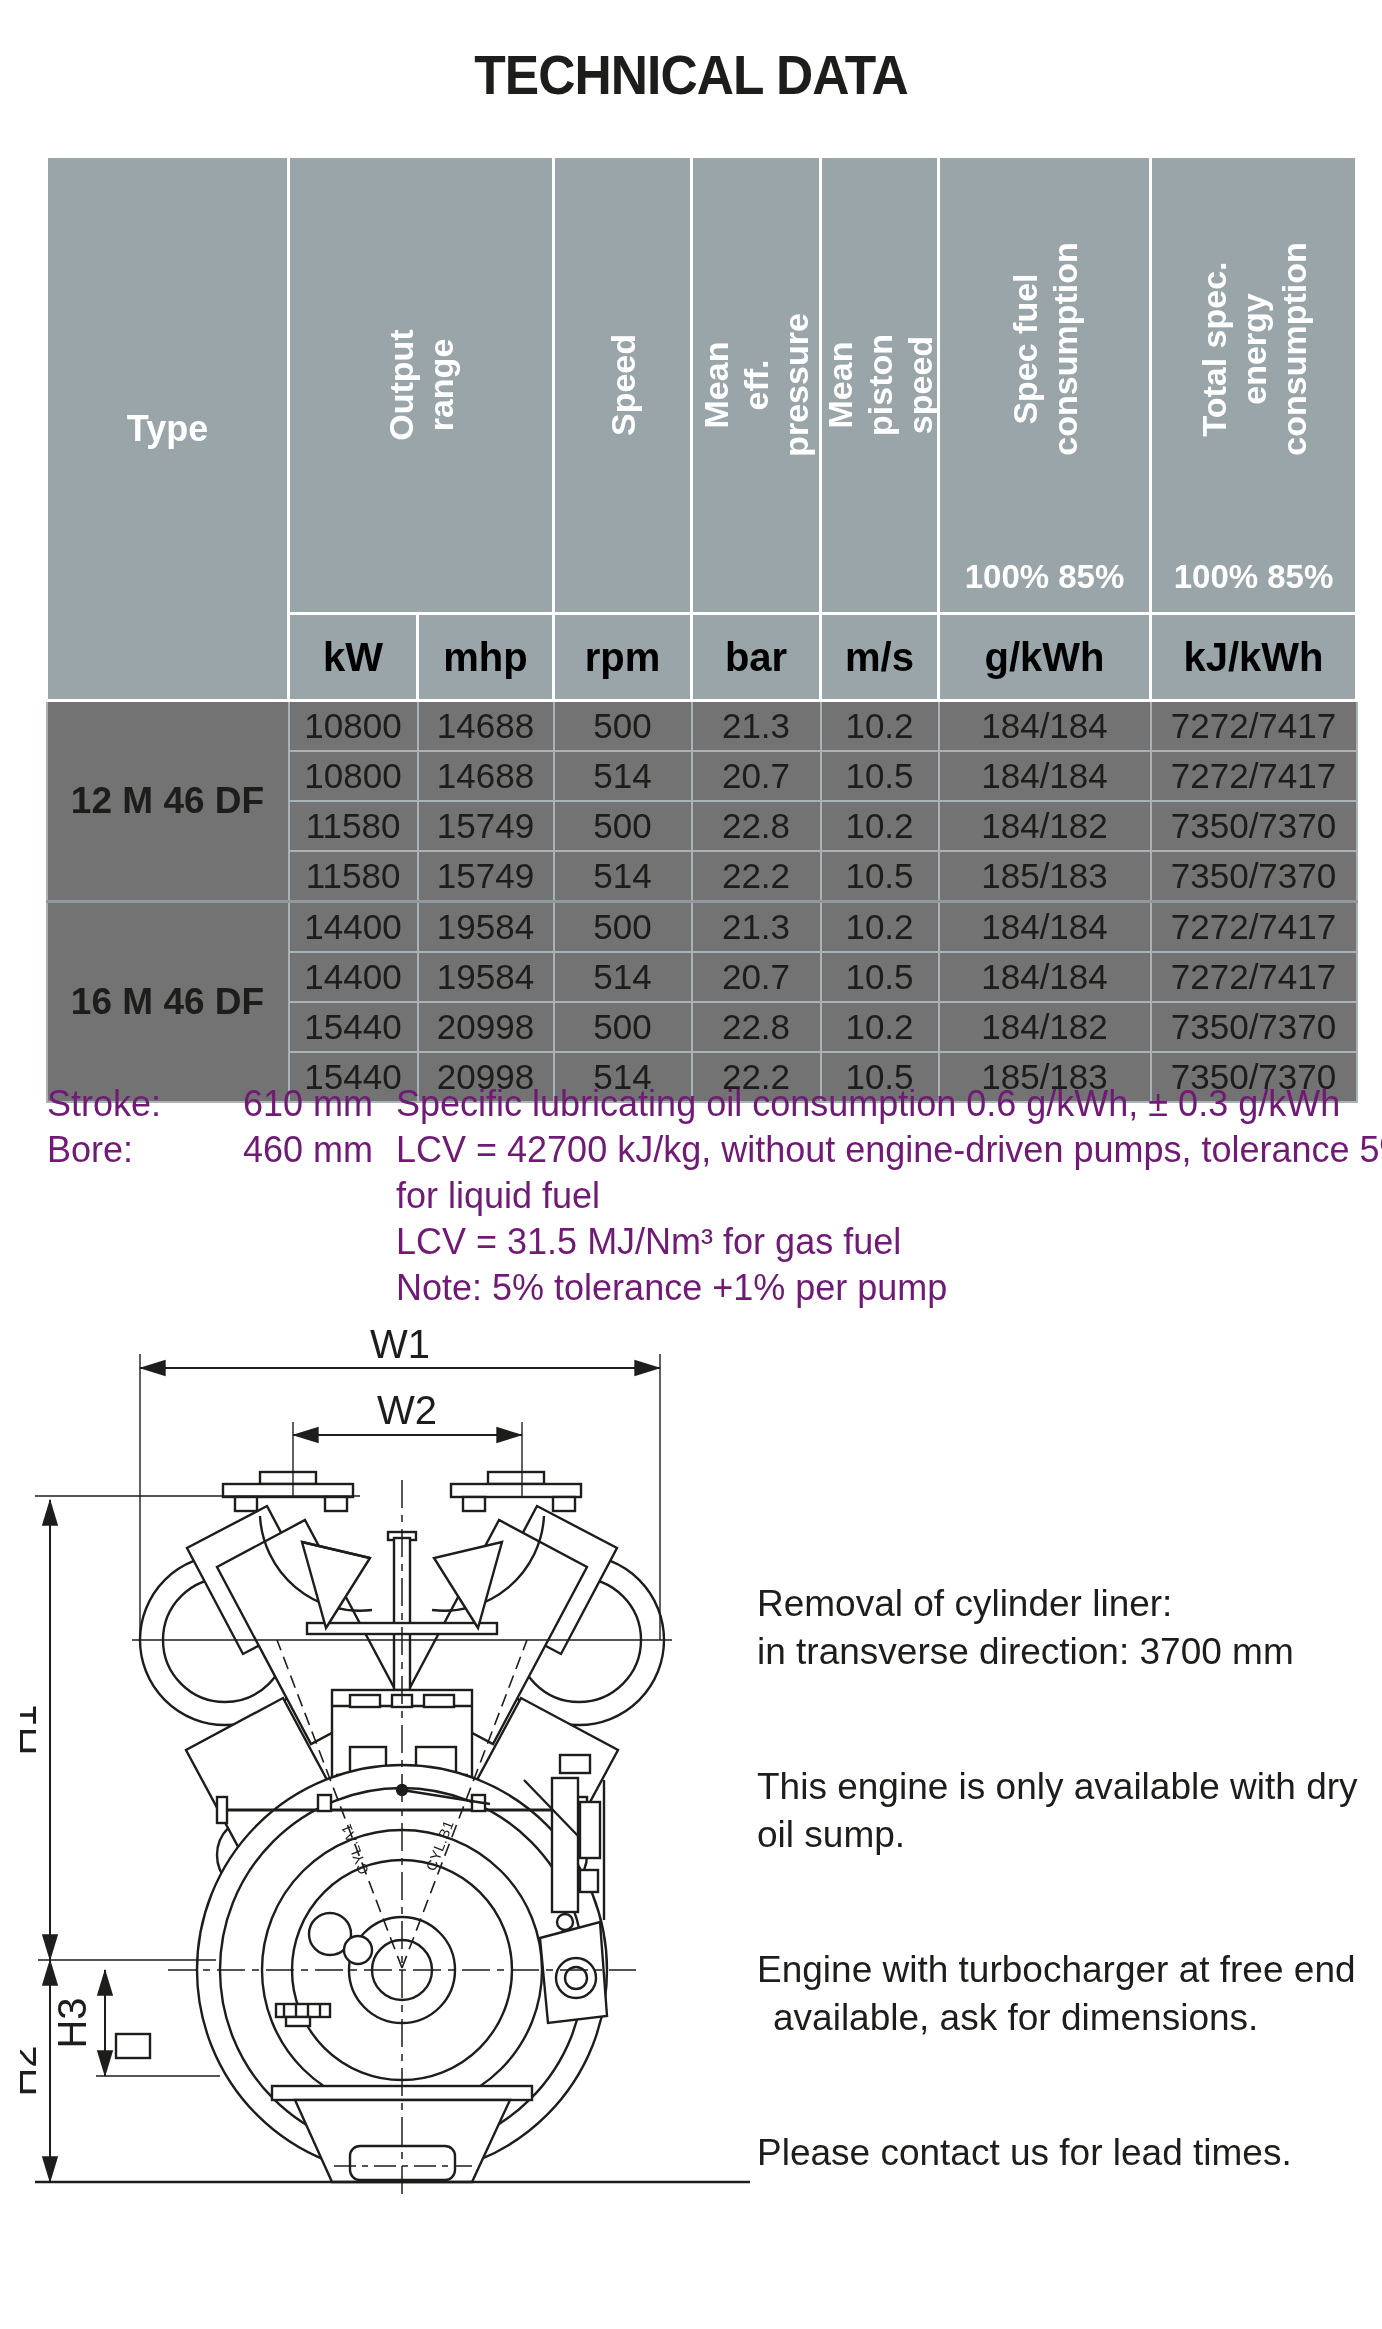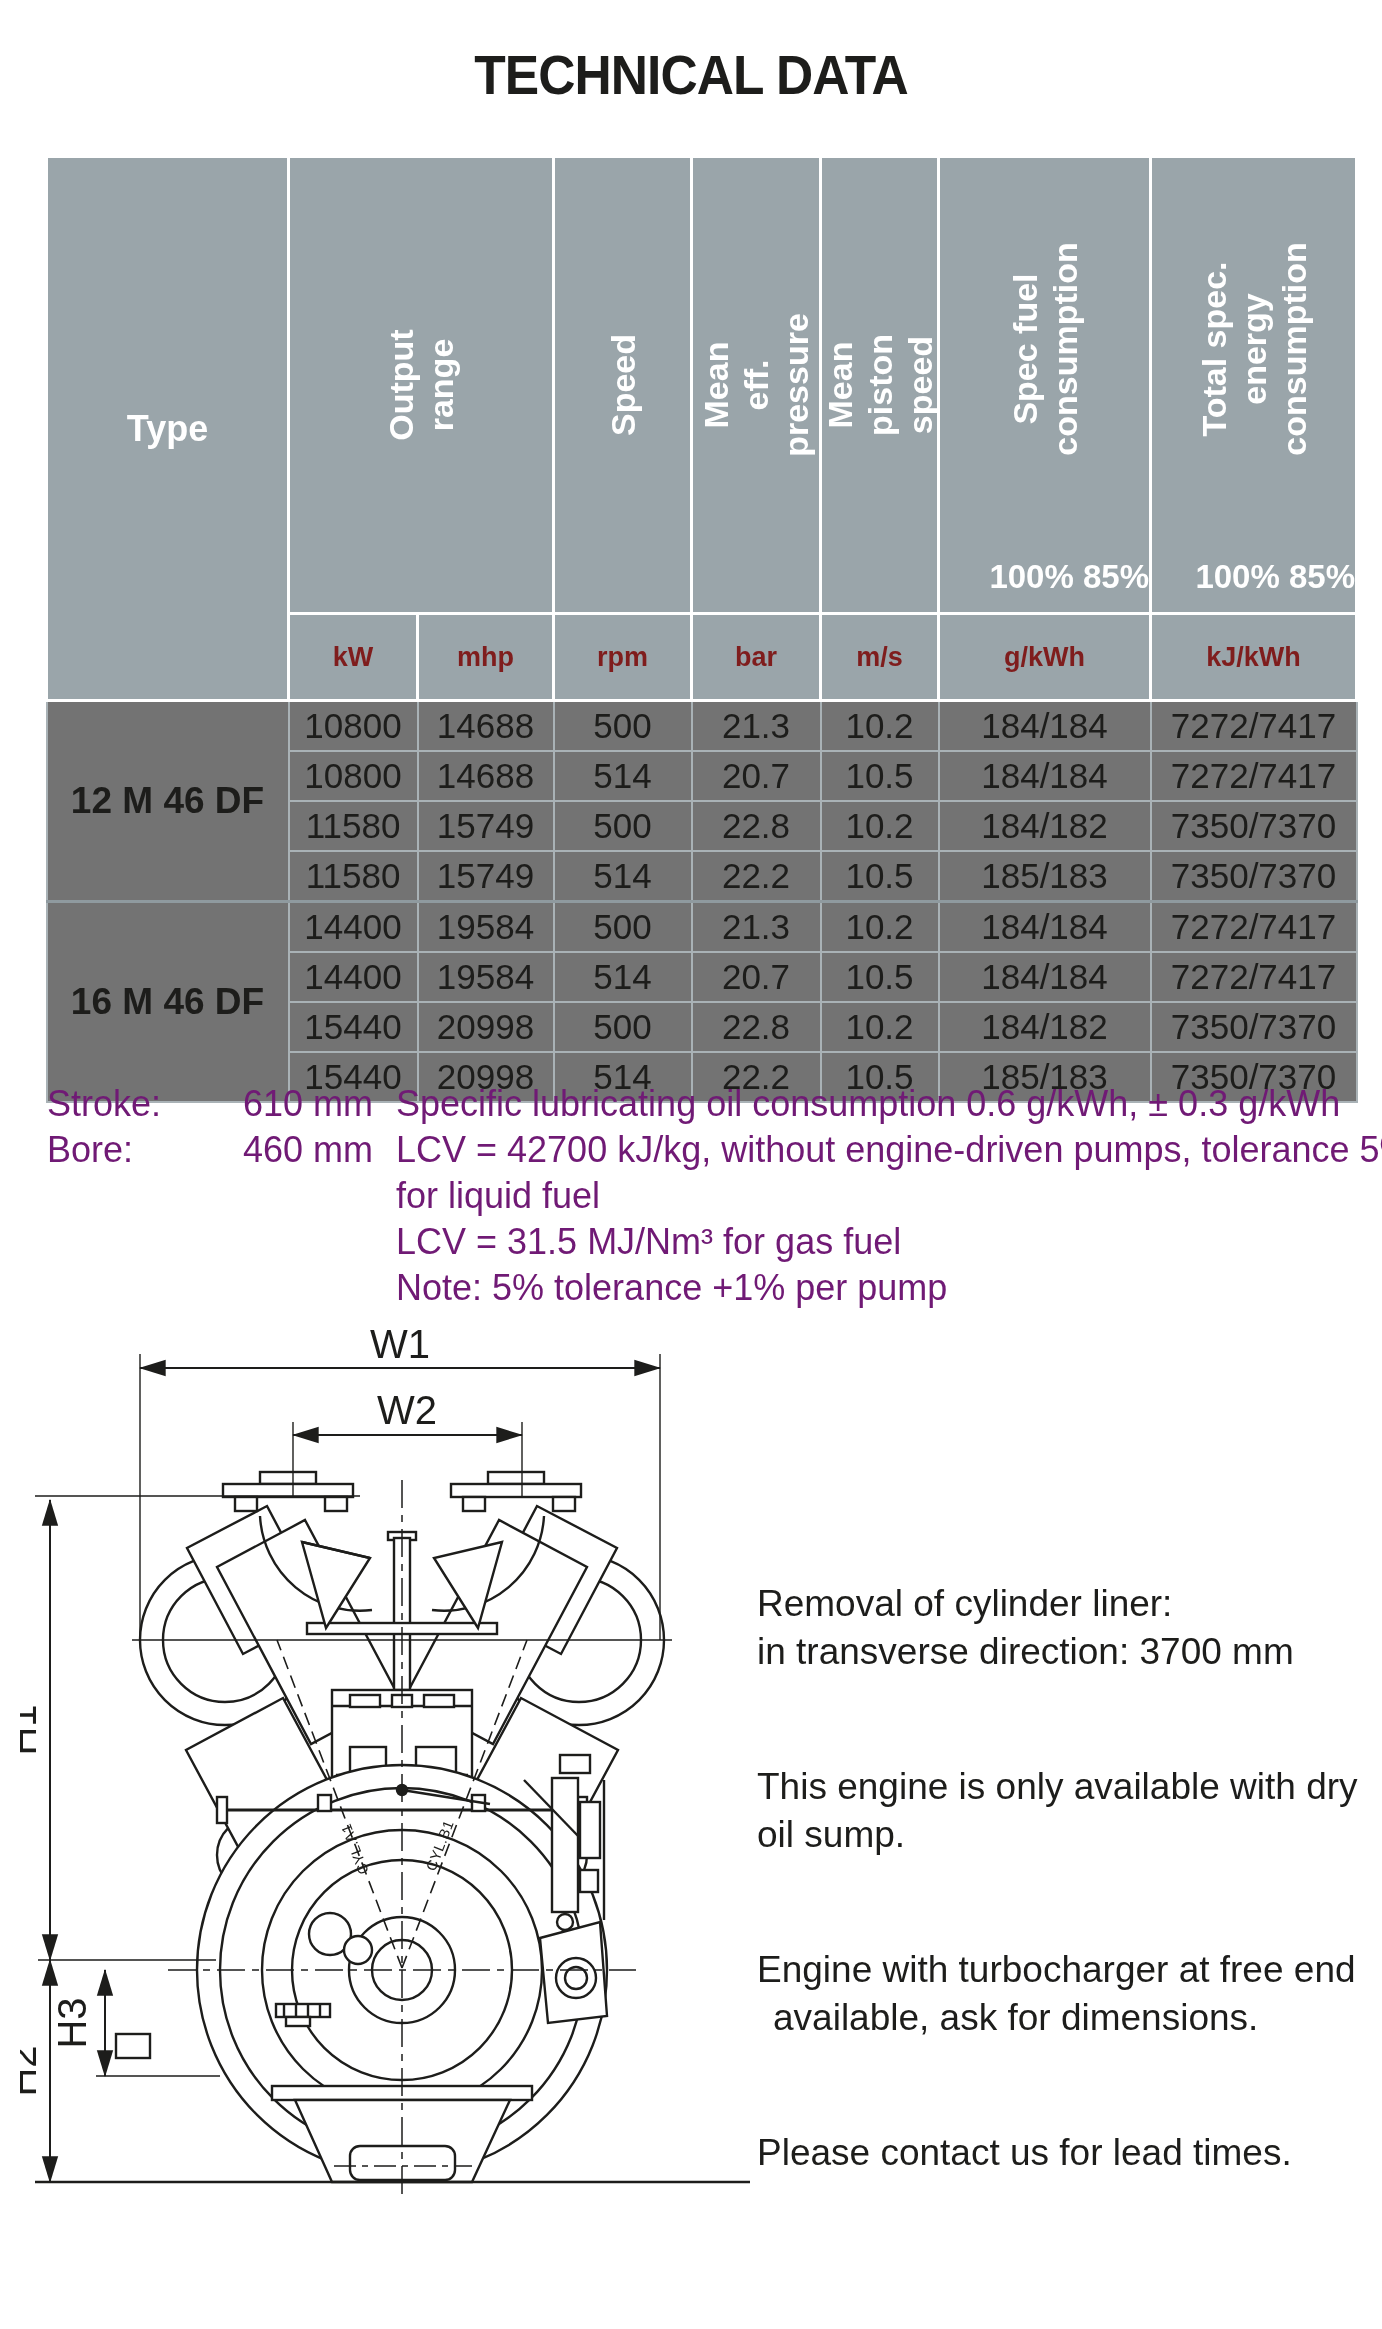--- a/index.html
+++ b/index.html
@@ -9,23 +9,23 @@
   .title{position:absolute;left:0;top:42px;width:100%;text-align:center;margin:0;
          font-size:56px;font-weight:bold;letter-spacing:-1px;transform:scaleX(0.92);color:#1d1d1b;}
   
   table.tech{position:absolute;left:45px;top:155px;width:1310px;border-collapse:collapse;table-layout:fixed;}
   table.tech th, table.tech td{padding:0;}
   th.h{background:#9aa5aa;border:3px solid #fff;position:relative;vertical-align:middle;}
   th.h .htext{color:#fff;font-size:36px;font-weight:bold;text-align:center;}
   .rot{position:absolute;left:50%;top:50%;transform:translate(-50%,-50%) rotate(-90deg);
        color:#fff;font-size:34px;font-weight:bold;white-space:pre-line;line-height:1.18;text-align:center;}
   .rot.up{top:42%;}
-  .loads{position:absolute;left:0;right:0;bottom:16px;text-align:right;color:#fff;
+  .loads{position:absolute;left:0;right:0;bottom:16px;text-align:center;color:#fff;
          font-size:33px;font-weight:bold;}
-  th.u{background:#9aa5aa;border:3px solid #fff;color:#7f1d1d;font-size:27px;font-weight:bold;
+  th.u{background:#9aa5aa;border:3px solid #fff;color:#000000;font-size:40px;font-weight:bold;
        text-align:center;height:84px;}
   tr.hr1{height:457px;}
   td.c{border:2px solid #a9b2b6;background:#737373;text-align:center;font-size:35px;height:48px;color:#1d1d1b;}
   td.type-cell{font-weight:bold;font-size:37px;}
   tr.gsep td{border-top:3px solid #8f9a9f;}
   
   .abs{position:absolute;font-size:36px;line-height:1.2;color:#701a75;white-space:nowrap;}
   .iline{position:absolute;white-space:nowrap;font-size:37px;color:#1d1d1b;}
   
   svg.diag{position:absolute;left:20px;top:1310px;}

